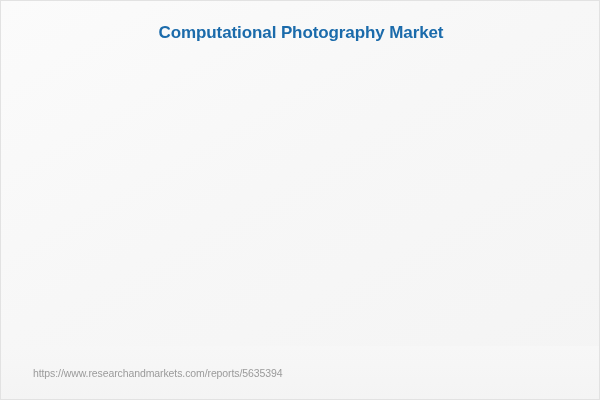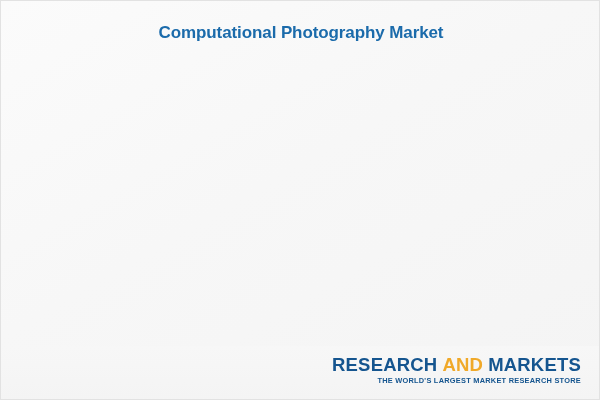--- a/index.html
+++ b/index.html
@@ -125,22 +125,17 @@
 
       
 
       
     </div>
 
   </div>
 
   <div class="footer">
 
+    <div class="footer-url">https://www.researchandmarkets.com/reports/5635394</div>
 
-    <div class="logo">
-      <div class="logo-main">
-        <span class="logo-word-blue">RESEARCH</span><span style="display:inline-block;width:5px;"></span><span class="logo-word-gold">AND</span><span style="display:inline-block;width:5px;"></span><span class="logo-word-blue">MARKETS</span>
-      </div>
-      <div class="logo-tag">THE WORLD'S LARGEST MARKET RESEARCH STORE</div>
-    </div>
   </div>
 
 </div>
 
 </body></html>

